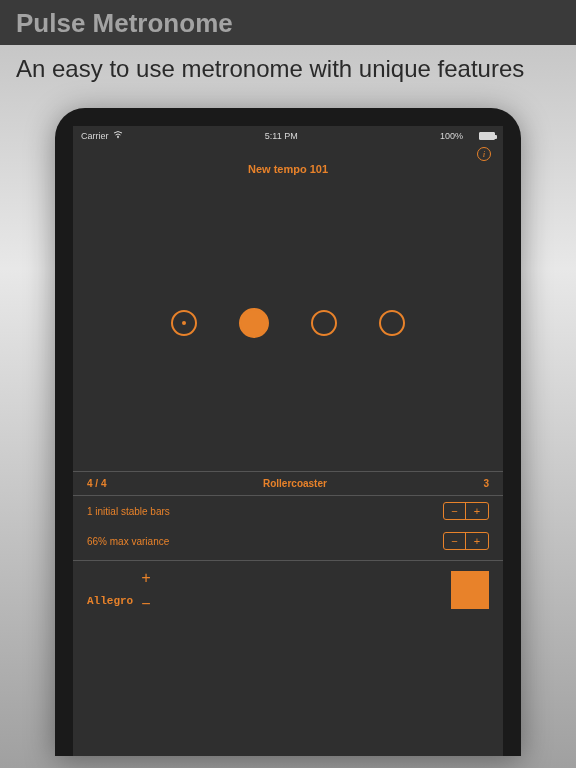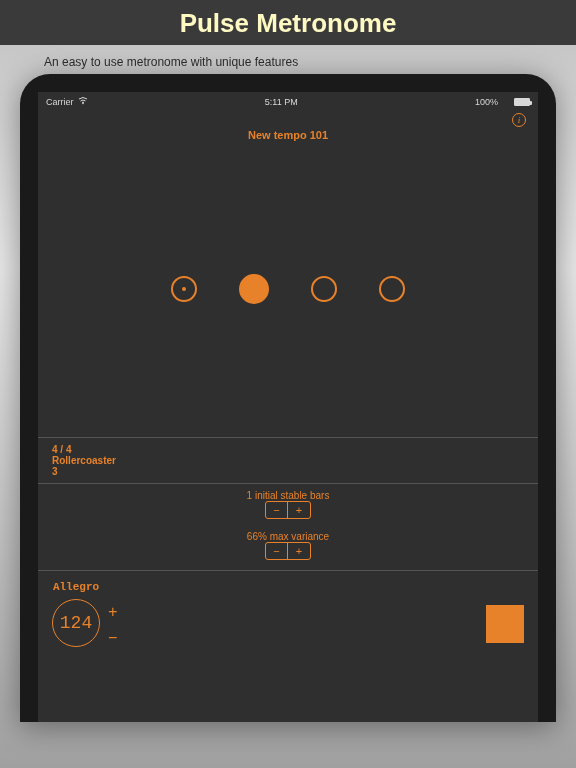--- a/index.html
+++ b/index.html
@@ -9,34 +9,32 @@
       background: linear-gradient(180deg, #c0c0c0 0%, #e8e8e8 35%, #a0a0a0 100%);
       font-family: -apple-system, "Helvetica Neue", Arial, sans-serif;
       overflow: hidden;
       position: relative;
     }
     .header-banner {
       background: #3a3a3a;
       padding: 8px 16px 6px;
     }
     .title {
-      color: #fef9c3;
+      color: #a3a3a3;
       font-size: 26px;
       font-weight: 600;
-      text-align: center;
     }
     .subtitle {
       color: #2a2a2a;
-      font-size: 12px;
-      padding: 10px 16px 5px;
-      margin-left: 28px;
+      font-size: 24px;
+      padding: 10px 16px 14px;
     }
     .tablet-frame {
-      width: 536px;
-      margin: 0 auto;
+      width: 466px;
+      margin: 11px auto;
       background: #1a1a1a;
       border-radius: 30px 30px 0 0;
       padding: 18px 18px 0;
       height: 648px;
       box-shadow: 0 4px 30px rgba(0,0,0,0.4);
     }
     .screen {
       background: #2f2f2f;
       width: 100%;
       height: 100%;
@@ -130,29 +128,27 @@
     .divider {
       border-top: 1px solid #555;
       margin: 0;
     }
     .pattern-header {
       display: flex;
       justify-content: space-between;
       padding: 6px 14px;
       font-size: 10px;
       font-weight: 600;
-      flex-direction: column;
     }
     .setting-row {
       display: flex;
       justify-content: space-between;
       align-items: center;
       padding: 6px 14px;
       font-size: 10px;
-      flex-direction: column;
     }
     .stepper {
       display: flex;
       border: 1px solid #e8822a;
       border-radius: 3px;
       overflow: hidden;
     }
     .stepper-btn {
       width: 22px;
       height: 16px;
@@ -290,21 +286,20 @@
       </div>
     </div>
 
 
     <div class="divider" style="margin-top:4px;"></div>
 
     <div class="bottom-section">
       <div class="tempo-block">
         <div class="tempo-left">
           <div class="tempo-label">Allegro</div>
-          <div class="tempo-circle">124</div>
         </div>
         <div class="tempo-adjust">
           <div>+</div>
           <div>−</div>
         </div>
       </div>
       <div class="play-stop"></div>
     </div>
 
   </div>

